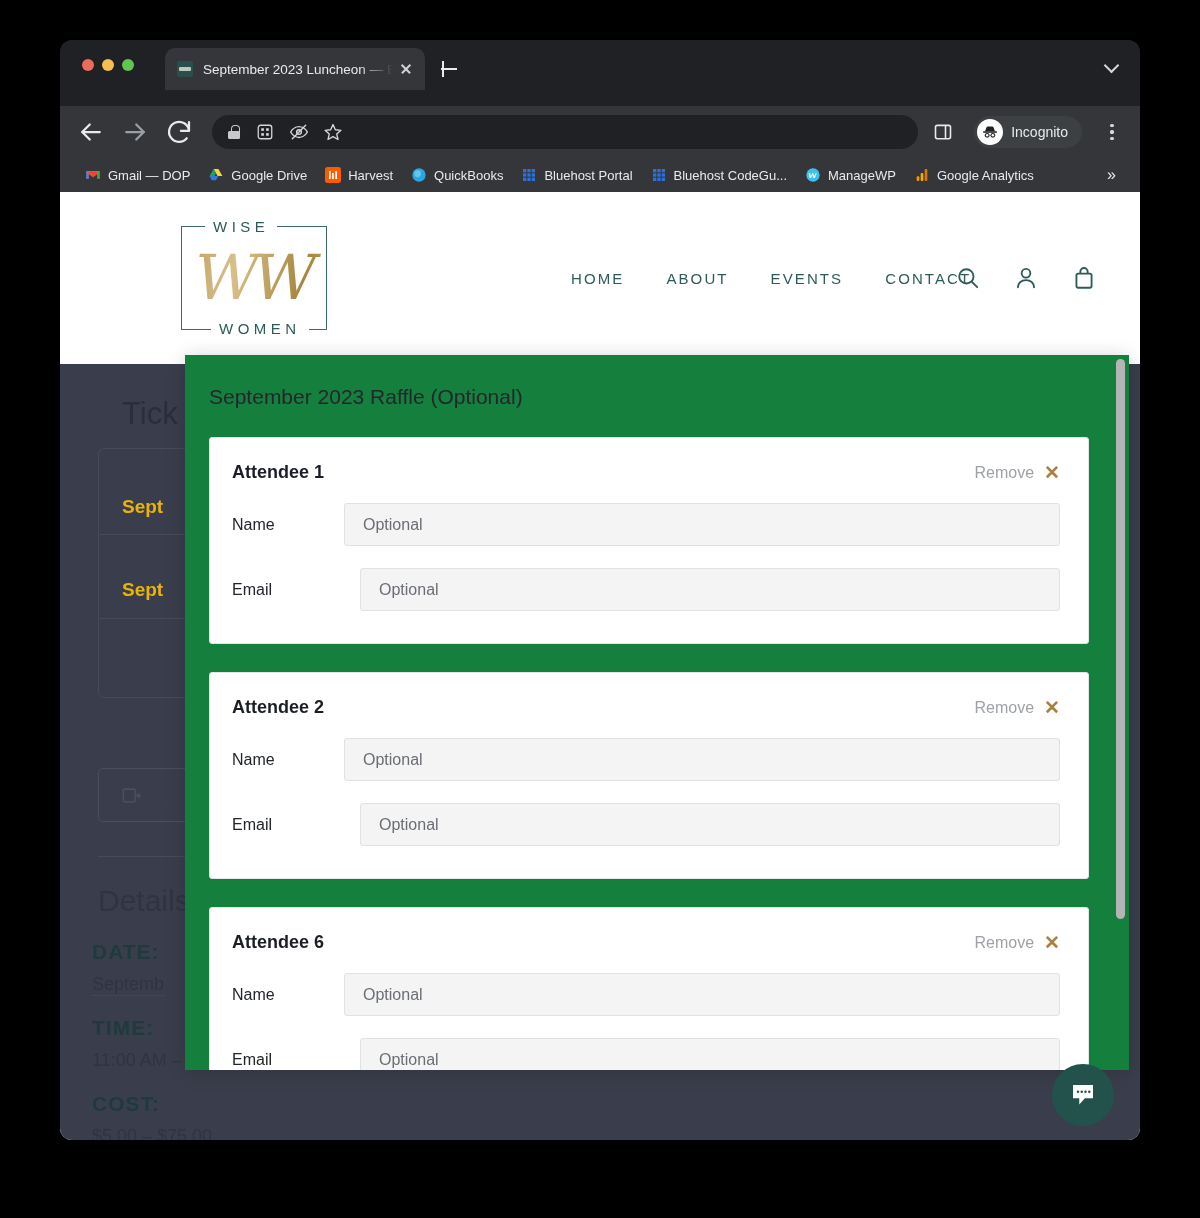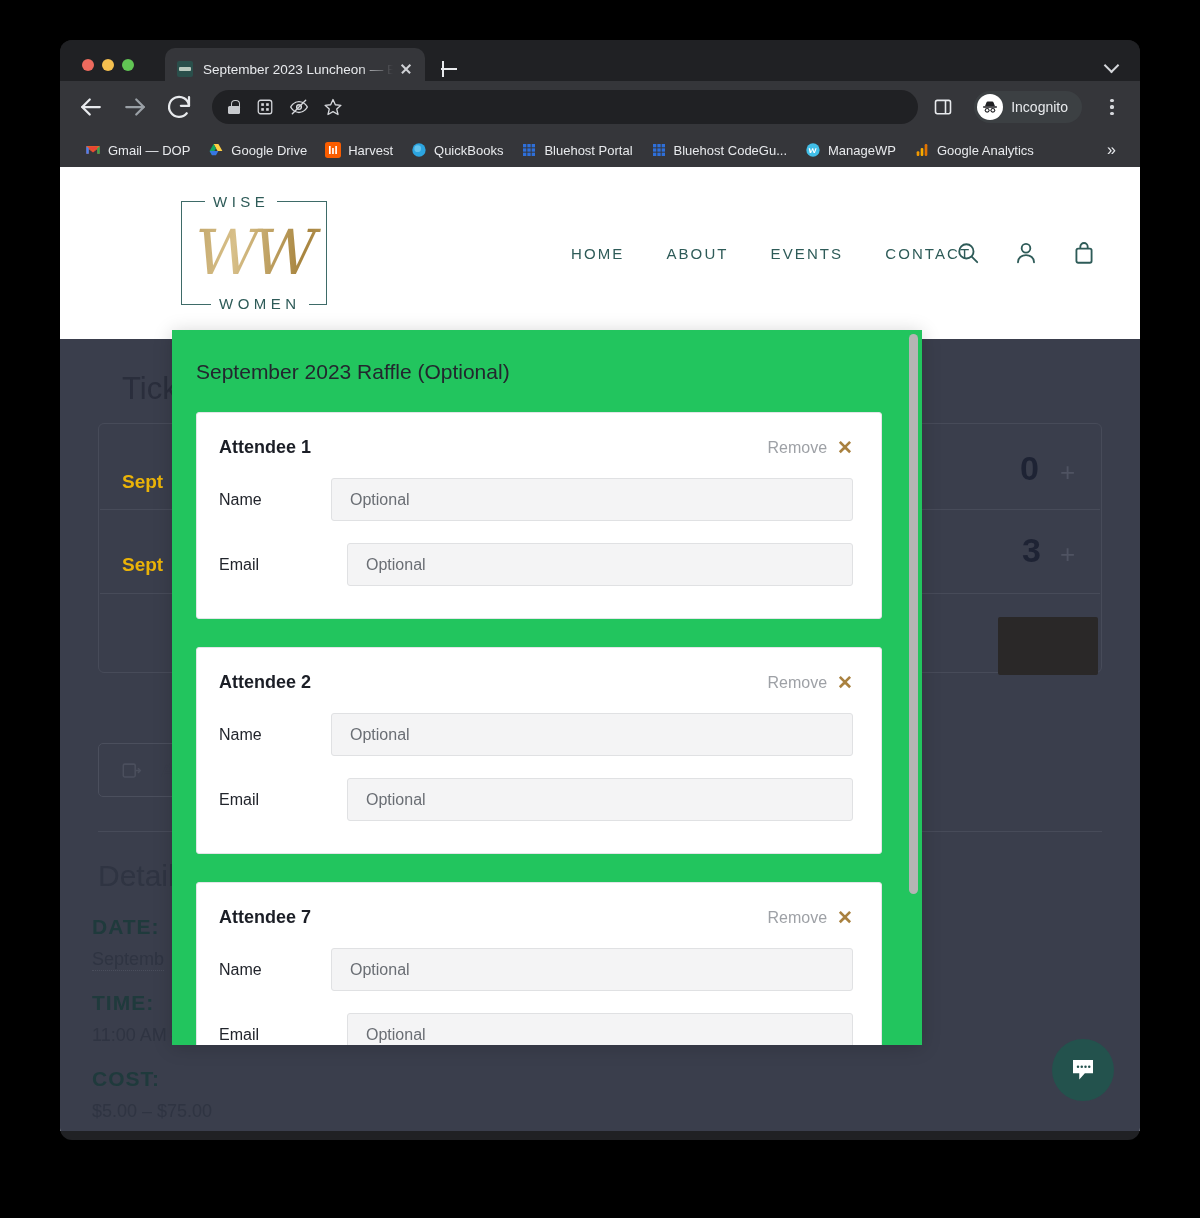--- a/index.html
+++ b/index.html
@@ -16,21 +16,21 @@
     left: 60px; top: 40px;
     width: 1080px; height: 1100px;
     background: #202124;
     border-radius: 12px;
     overflow: hidden;
   }
 
   
   .tab-strip {
     position: relative;
-    height: 41px;
+    height: 66px;
     background: #202124;
   }
   .traffic-lights {
     position: absolute; left: 22px; top: 19px;
     display: flex; gap: 8px;
   }
   .tl { width: 12px; height: 12px; border-radius: 50%; }
   .tl.red { background: #ED6A5E; }
   .tl.yellow { background: #F4BF4F; }
   .tl.green { background: #61C554; }
@@ -305,23 +305,23 @@
   .bg-card {
     position: absolute;
     border: 1px solid #474B59;
     border-radius: 6px;
   }
   .bg-hr { position: absolute; height: 1px; background: #474B59; }
 
   
   .modal {
     position: absolute;
-    left: 112px; top: 163px;
-    width: 750px; height: 715px;
-    background: #22c55e;
+    left: 125px; top: 163px;
+    width: 944px; height: 715px;
+    background: #15803d;
     overflow: hidden;
     z-index: 5;
     box-shadow: 0 2px 18px rgba(0,0,0,0.18);
   }
   .modal-inner {
     position: absolute;
     left: 0; top: 0; right: 0;
     padding: 30px 40px 0 24px;
   }
   .modal-title {
@@ -715,21 +715,21 @@
             <input class="field-input" type="text" placeholder="Optional" style="">
           </div>
           <div class="field-row">
             <label class="field-label">Email</label>
             <input class="field-input" type="text" placeholder="Optional" style="">
           </div>
         </div>
 
         <div class="attendee-card">
           <div class="attendee-head">
-            <span class="attendee-title">Attendee 7</span>
+            <span class="attendee-title">Attendee 6</span>
             <span class="remove-wrap">
               <span class="remove-label">Remove</span>
               <span class="remove-x">✕</span>
             </span>
           </div>
           <div class="field-row">
             <label class="field-label">Name</label>
             <input class="field-input" type="text" placeholder="Optional" style="">
           </div>
           <div class="field-row">

